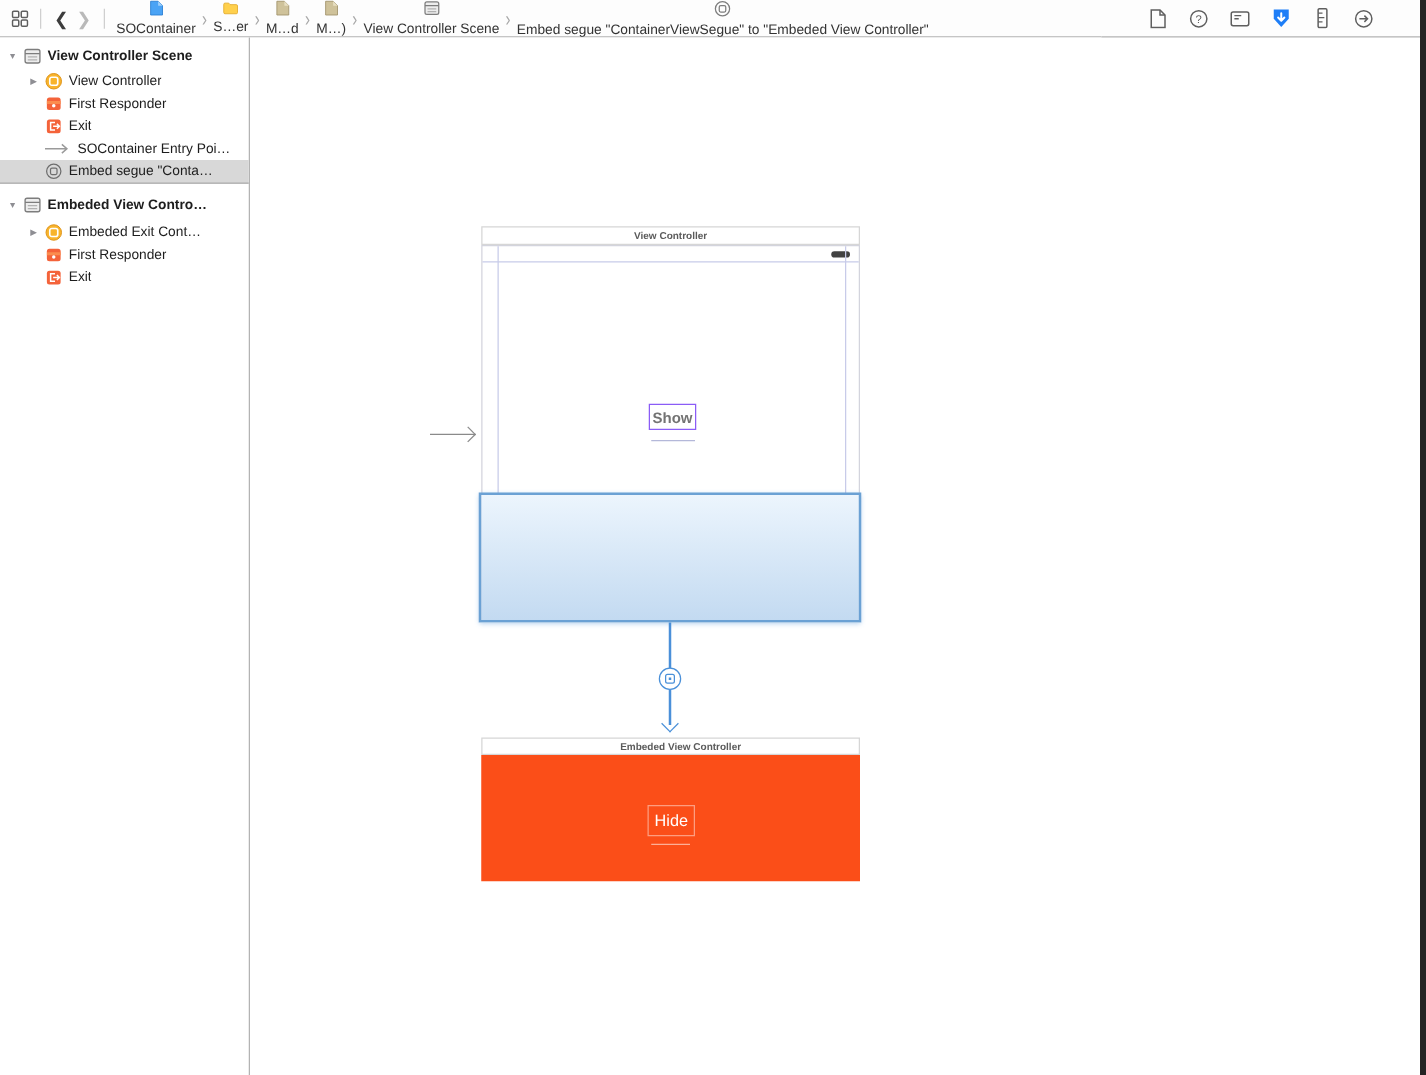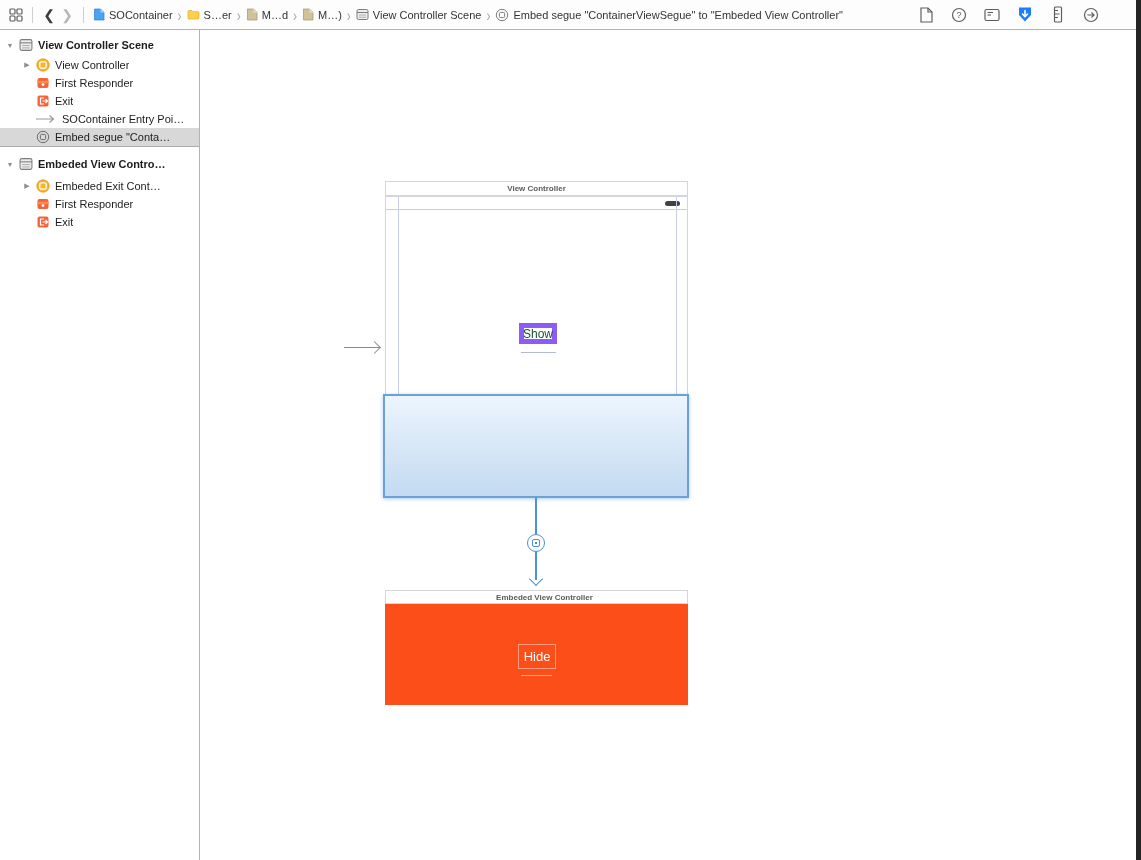--- a/index.html
+++ b/index.html
@@ -12,21 +12,21 @@
     position:absolute; top:0; left:0; width:881px; height:30px;
     background:#fdfdfd; border-bottom:1px solid #b3b3b3;
     display:flex; align-items:center; padding-left:7px;
     font-size:11px; color:#333; white-space:nowrap;
   }
   .jb-sep { width:1px; height:16px; background:#cfcfcf; margin:0 7px; }
   .jb-btn { display:flex; align-items:center; justify-content:center; width:18px; height:18px; }
   .chev { font-size:14px; line-height:1; }
   .chev.back { color:#3c3c3c; }
   .chev.fwd  { color:#b9b9b9; }
-  .crumb { display:flex; align-items:center; gap:4px; margin:0 2px; }
+  .crumb { display:flex; align-items:center; gap:4px; margin:0 2px;flex-direction:column; }
   .crumb-sep { color:#a8a8a8; font-size:12px; margin:0 3px; transform:scaleY(1.4); }
   .icon { flex:none; display:inline-block; line-height:0; }
 
   
   .inspector-bar {
     position:absolute; top:0; left:881px; width:255px; height:30px;
     background:#fdfdfd; border-bottom:1px solid #b3b3b3;
     display:flex; align-items:center; justify-content:center; gap:13px;
   }
   .insp-tab { width:20px; height:20px; display:flex; align-items:center; justify-content:center; }
@@ -72,22 +72,22 @@
   .statusline { position:absolute; left:0; width:100%; height:1px; background:#c8cbe9; }
   .vguide { position:absolute; top:0; width:1px; background:#c8cbe9; }
   .battery { position:absolute; width:15px; height:5px; background:#424242; border-radius:2.5px; }
 
   .container-view {
     position:absolute; background:linear-gradient(#ecf5fd, #c3daf1);
     border:2px solid #6ba1d4; box-shadow:0 1px 4px rgba(74,144,217,.45);
   }
 
   .btn-show {
-    position:absolute; border:5px solid #8b5cf6; display:flex; align-items:center; justify-content:center;
-    font-size:12px; color:#14532d; background:transparent;
+    position:absolute; border:1px solid #8b5cf6; display:flex; align-items:center; justify-content:center;
+    font-size:12px; color:#737373; background:transparent;font-weight:bold;
   }
   .show-underline { position:absolute; height:1px; background:#b4b8d9; }
 
   .entry-arrow-line { position:absolute; height:1px; background:#8a8a8a; }
   .entry-arrow-head { position:absolute; width:9px; height:9px; border-top:1px solid #8a8a8a; border-right:1px solid #8a8a8a; transform:rotate(45deg); }
 
   .segue-line { position:absolute; width:1.5px; background:#4a90d9; }
   .segue-icon {
     position:absolute; width:18px; height:18px; border-radius:50%;
     background:#fff; border:1.5px solid #4a90d9;

